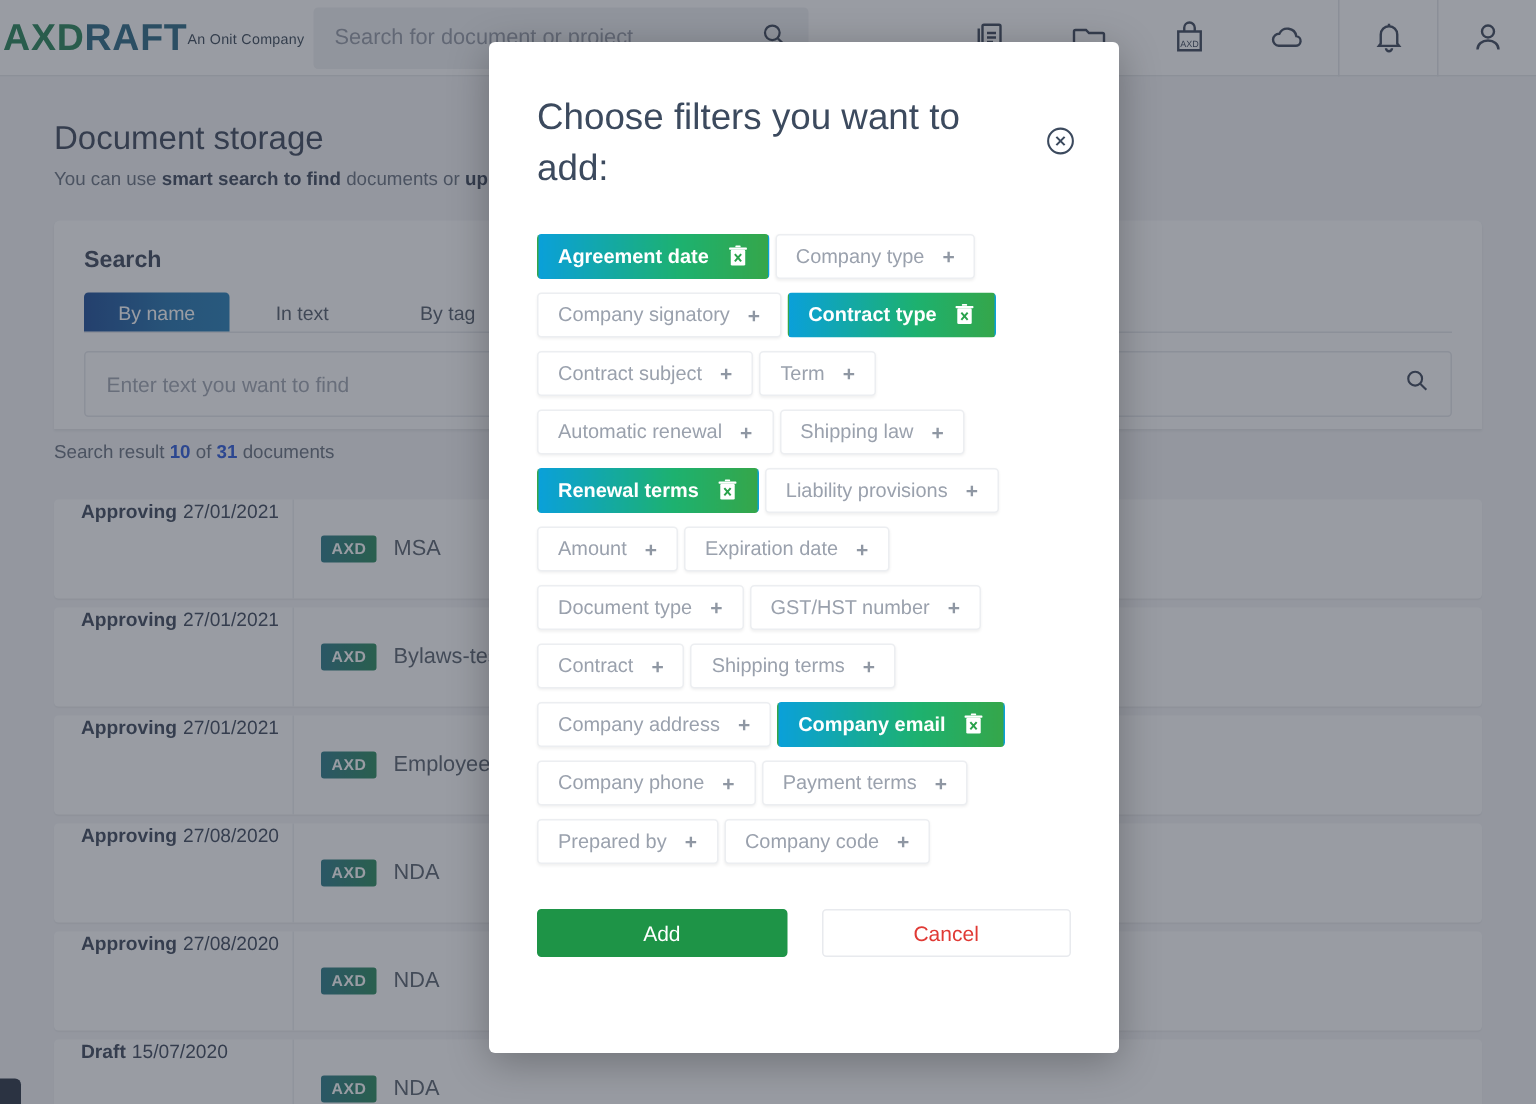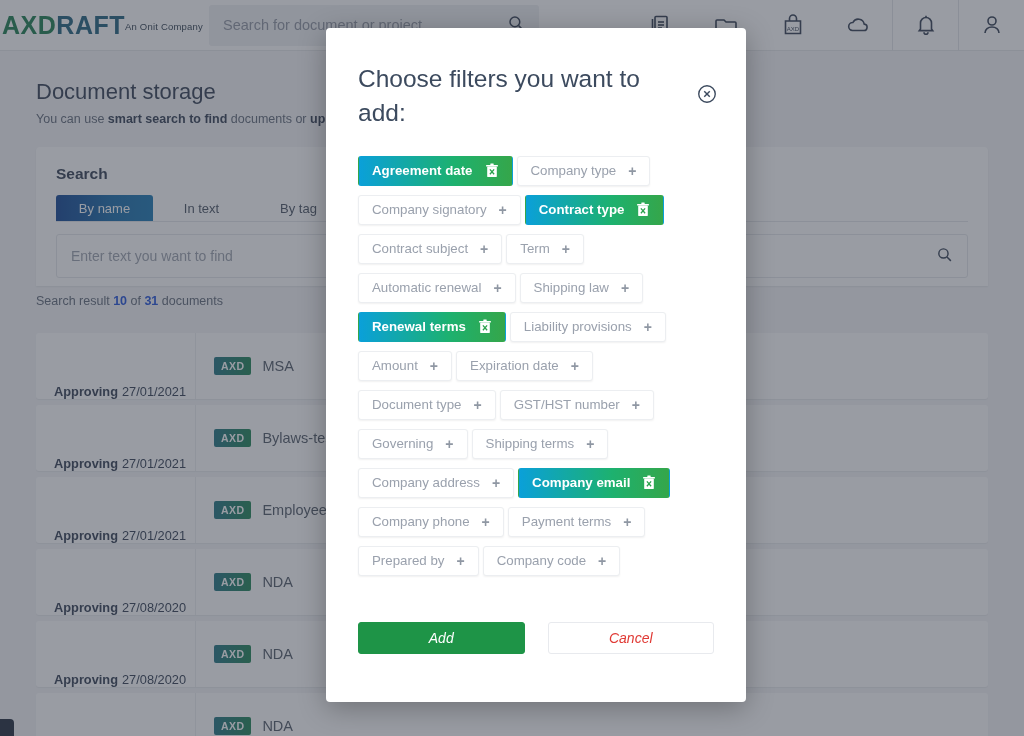--- a/index.html
+++ b/index.html
@@ -81,21 +81,21 @@
   }
   .result-line b { color: #1d4ed8; }
 
   .doc-list { position: absolute; left: 36px; top: 282px; width: 952px; }
   .doc-row {
     height: 66px; background: #ffffff; border-radius: 3px; margin-bottom: 6px;
     display: flex; align-items: center; box-shadow: 0 1px 1px rgba(0,0,0,.05);
   }
   .doc-cell-status {
     width: 160px; padding-left: 18px; font-size: 12.8px; color: #2e3a4e;
-    border-right: 1px solid #eceef1; height: 100%; display: flex; align-items: flex-end;
+    border-right: 1px solid #eceef1; height: 100%; display: flex; align-items: flex-start;
   }
   .doc-cell-status b { margin-right: 4px; }
   .doc-cell-name {
     display: flex; align-items: center; padding-left: 18px; gap: 11px;
     font-size: 14.5px; color: #4d5663;
   }
   .axd-badge {
     background: linear-gradient(90deg,#1a6f7e 0%, #17804f 100%);
     color: #fff; font-size: 10.5px; font-weight: bold; letter-spacing: .4px;
     padding: 3px 7px; border-radius: 2px;
@@ -136,22 +136,22 @@
     box-shadow: 0 1px 2px rgba(0,0,0,.06);
   }
   .chip.off .glyph { font-size: 14px; color: #8f97a3; font-weight: bold; }
   .chip.on {
     background: linear-gradient(90deg, #0aa0d9 0%, #1db16f 62%, #35a64a 100%);
     color: #ffffff; font-weight: bold; border: 1px solid transparent;
   }
   .chip.on .glyph { display: inline-flex; }
 
   .modal-actions {
-    position: absolute; left: 32px; right: 32px; bottom: 48px;
-    display: flex; gap: 23px; font-style: italic;
+    position: absolute; left: 32px; right: 32px; bottom: 64px;
+    display: flex; gap: 23px;
   }
   .btn {
     height: 32px; border-radius: 3px; font-size: 14px;
     display: flex; align-items: center; justify-content: center; flex: 1;
   }
   .btn-add { background: #1e9447; color: #ffffff; border: 1px solid #1e9447; }
   .btn-cancel { background: #ffffff; color: #e03a35; border: 1px solid #e8eaee; }
 </style>
 </head>
 <body>
@@ -394,21 +394,21 @@
         </div>
         <div class="chip off">
           <span>Document type</span>
           <span class="glyph">+</span>
         </div>
         <div class="chip off">
           <span>GST/HST number</span>
           <span class="glyph">+</span>
         </div>
         <div class="chip off">
-          <span>Governing</span>
+          <span>Contract</span>
           <span class="glyph">+</span>
         </div>
         <div class="chip off">
           <span>Shipping terms</span>
           <span class="glyph">+</span>
         </div>
         <div class="chip off">
           <span>Company address</span>
           <span class="glyph">+</span>
         </div>

